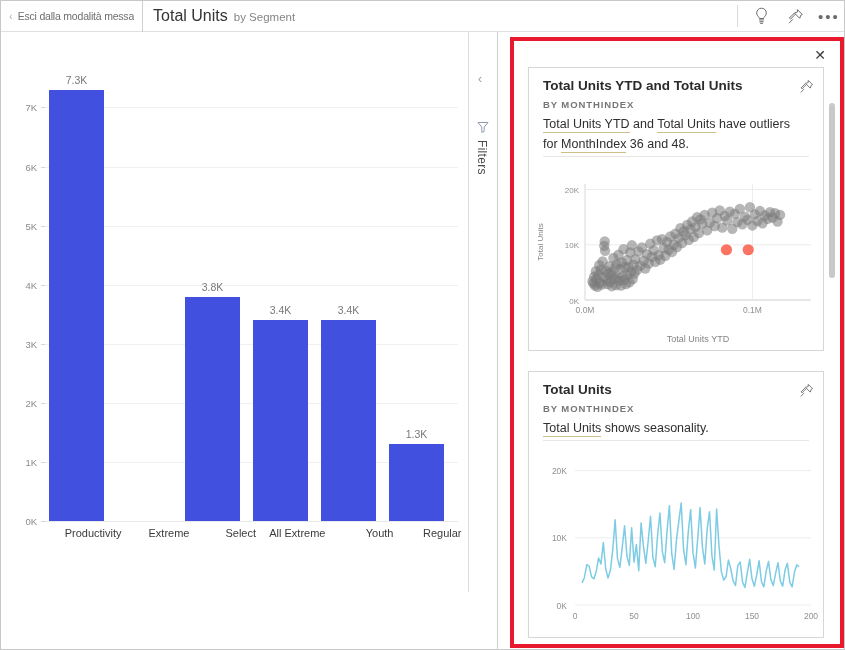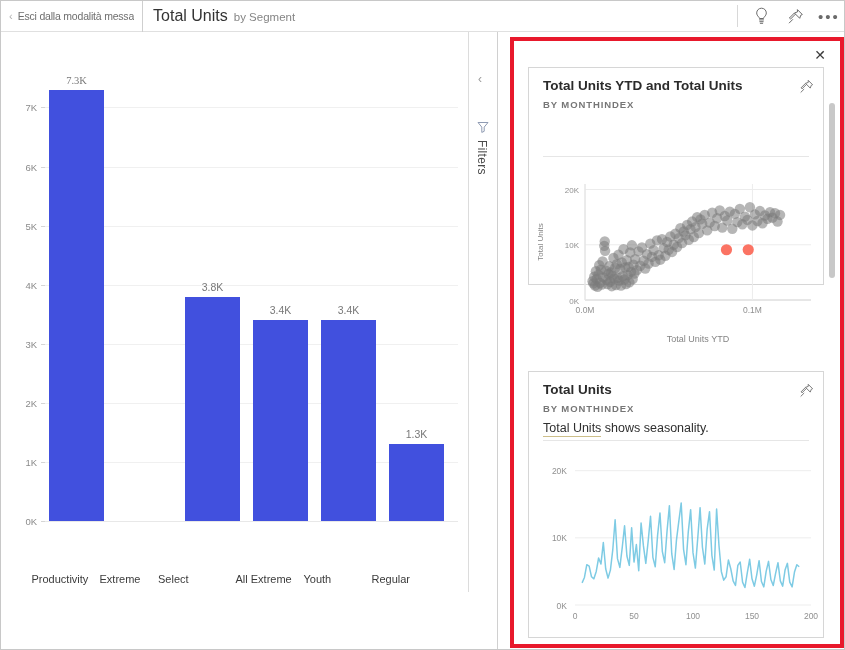--- a/index.html
+++ b/index.html
@@ -95,23 +95,22 @@
   .bar {
     position: absolute; bottom: 0; left: 0; width: 55px;
     background: #4150de;
   }
   .bar-label {
     position: absolute; width: 55px; text-align: center;
     font-size: 10.5px; color: #787878;
   }
   .cat-label {
     position: absolute; top: 495px;
-    font-size: 11px; color: #3b3b3b; text-align: left;
+    font-size: 11px; color: #3b3b3b; text-align: right;
     width: 90px;
-    margin-top: 46px;
   }
   .axis-baseline {
     position: absolute; left: 44px; right: 10px; top: 489px;
     height: 1px; background: #e8e8e8;
   }
   #source-note {
     position: absolute; left: 14px; top: 545px;
     font-size: 10.5px; color: #8a8a8a;
   }
 
@@ -153,21 +152,21 @@
     display: flex; align-items: center; justify-content: center;
     cursor: pointer; color: #3b3b3b; font-size: 14px;
     line-height: 1;
   }
   .insight-card {
     position: absolute;
     left: 12px; width: 296px;
     border: 1px solid #d6d6d6;
     background: #fff;
   }
-  #card-1 { top: 24px; height: 218px; }
+  #card-1 { top: 24px; height: 284px; }
   #card-2 { top: 328px; height: 267px; }
 
   .card-pin {
     position: absolute; right: 8px; top: 10px;
     cursor: pointer;
   }
   .card-title {
     position: absolute; left: 14px; top: 10px;
     font-size: 13.5px; font-weight: bold; color: #2b2b2b;
   }
@@ -263,21 +262,21 @@
           <div class="gridline" style="top: 193.605px;"></div>
           <div class="ytick" style="top: 134.526px;">6K</div>
           <div class="tick-stub" style="top: 134.526px;"></div>
           <div class="gridline" style="top: 134.526px;"></div>
           <div class="ytick" style="top: 75.4474px;">7K</div>
           <div class="tick-stub" style="top: 75.4474px;"></div>
           <div class="gridline" style="top: 75.4474px;"></div>
         </div>
       <div class="axis-baseline"></div>
       <div id="plot">
-          <div class="bar-slot" style="left: 0px; height: 449px; font-family: Liberation Serif, serif;">
+          <div class="bar-slot" style="left: 0px; height: 449px;">
             <div class="bar" style="height: 431.276px; background: rgb(65, 80, 222);"></div>
             <div class="bar-label" style="bottom: 435.276px; left: 0px;">7.3K</div>
           </div>
           <div class="bar-slot" style="left: 136px; height: 449px;">
             <div class="bar" style="height: 224.5px; background: rgb(65, 80, 222);"></div>
             <div class="bar-label" style="bottom: 228.5px; left: 0px;">3.8K</div>
           </div>
           <div class="bar-slot" style="left: 204px; height: 449px;">
             <div class="bar" style="height: 200.868px; background: rgb(65, 80, 222);"></div>
             <div class="bar-label" style="bottom: 204.868px; left: 0px;">3.4K</div>
@@ -287,21 +286,21 @@
             <div class="bar-label" style="bottom: 204.868px; left: 0px;">3.4K</div>
           </div>
           <div class="bar-slot" style="left: 340px; height: 449px;">
             <div class="bar" style="height: 76.8026px; background: rgb(65, 80, 222);"></div>
             <div class="bar-label" style="bottom: 80.8026px; left: 0px;">1.3K</div>
           </div>
         </div>
       <div id="cat-labels">
           <div class="cat-label" style="left: 30.5px;">Productivity</div>
           <div class="cat-label" style="left: 98.5px;">Extreme</div>
-          <div class="cat-label" style="left: 157px;">Select</div>
+          <div class="cat-label" style="left: 165px;">Select</div>
           <div class="cat-label" style="left: 234.5px;">All Extreme</div>
           <div class="cat-label" style="left: 302.5px;">Youth</div>
           <div class="cat-label" style="left: 370.5px;">Regular</div>
         </div>
     </div>
 
 
     <div id="filters-rail">
       <div class="rail-chev">‹</div>
       <div class="rail-filter-icon">
@@ -314,20 +313,21 @@
   </div>
 
   <div id="insights-outer">
     <div id="insights-inner">
 
       <div id="panel-close">✕</div>
 
       <div class="insight-card" id="card-1">
         <div class="card-title">Total Units YTD and Total Units</div>
         <div class="card-sub">BY MONTHINDEX</div>
+        <div class="card-body" id="card-1-body"><span class="fieldref">Total Units YTD</span><span> and </span><span class="fieldref">Total Units</span><span> have outliers for </span><span class="fieldref">MonthIndex</span><span> 36 and 48.</span></div>
         <div class="card-pin">
           <svg width="17" height="17" viewBox="0 0 19 19">
             <g fill="none" stroke="#6b6b6b" stroke-width="1" stroke-linejoin="round">
               <path d="M11.4 2.6l4.9 4.9-1.5.7-1.1 3.1-5.3-5.3 3.1-1.1z"></path>
               <path d="M8.4 6.0l-5.0 5.0 1.1 1.1 5.0-5.0"></path>
               <path d="M3.0 16.2l3.9-3.9"></path>
             </g>
           </svg>
         </div>
         <div class="card-divider" style="top:88px"></div>

